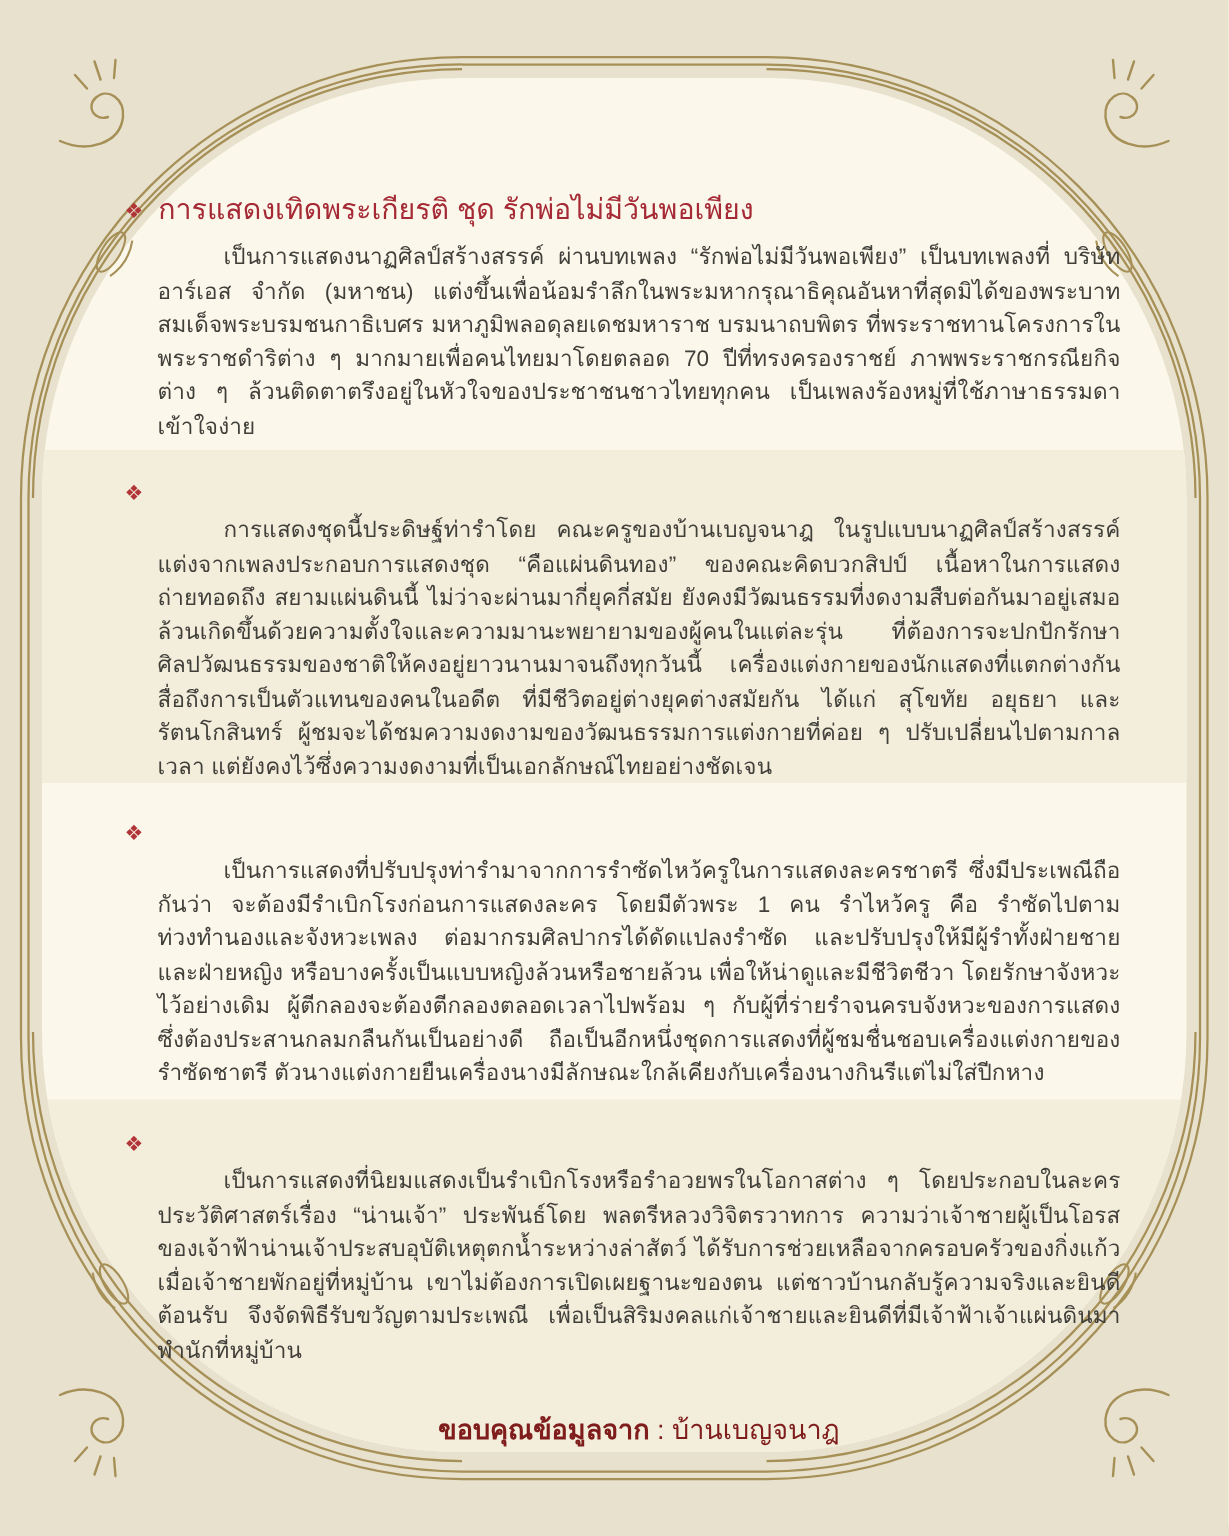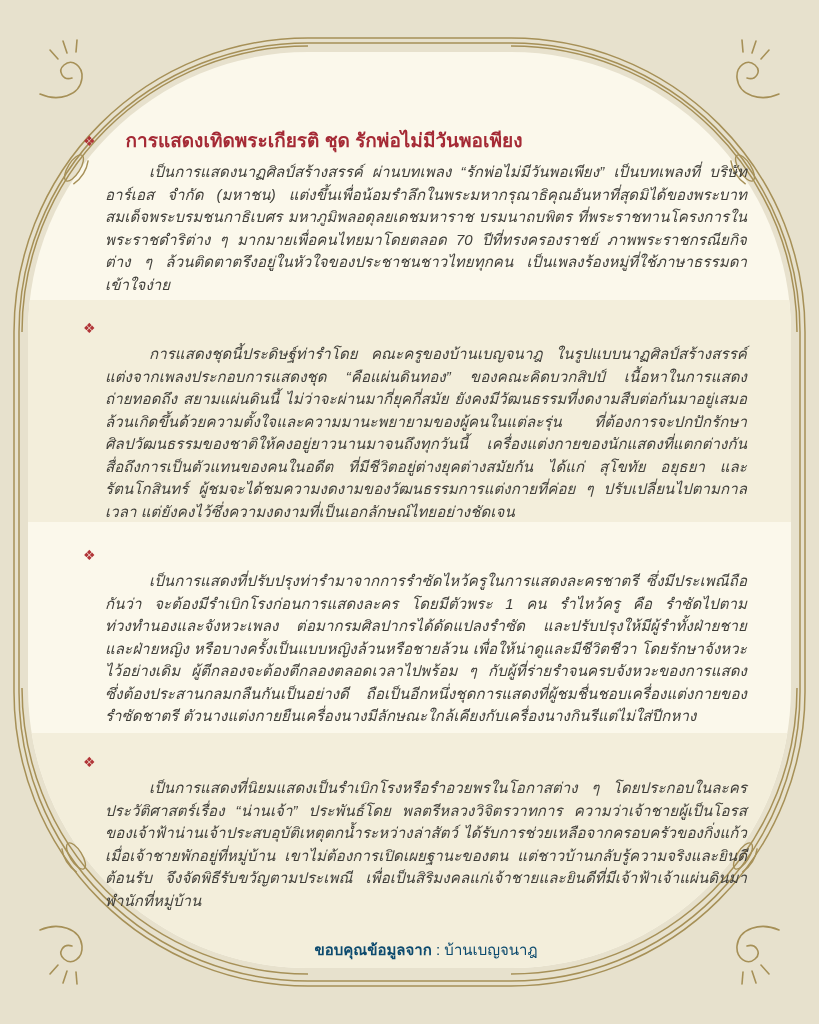--- a/index.html
+++ b/index.html
@@ -19,27 +19,27 @@
   .content{
     position:absolute;left:105px;top:128px;width:642px;
     color:#403f3a;
   }
   .section{margin-bottom:26px;}
   .sec-1{min-height:162px;}
   .sec-2{min-height:199px;}
   .sec-3{min-height:181px;}
   .sec-head{display:flex;align-items:baseline;gap:10px;margin:0 0 7px -22px;}
   .bullet{color:#b13538;font-size:14px;line-height:1;transform:translateY(-1px);}
-  .sec-title{color:#a52a35;font-weight:bold;font-size:19px;line-height:26px;margin-left:20px;}
+  .sec-title{color:#a52a35;font-weight:normal;font-size:19px;line-height:26px;}
   .sec-body{
     margin:0;font-size:15px;line-height:22.5px;
-    text-align:justify;text-indent:44px;letter-spacing:.1px;font-style:italic;
+    text-align:justify;text-indent:44px;letter-spacing:.1px;
   }
   .footer{
-    text-align:center;font-size:15px;color:#0c4a6e;margin-top:6px;
+    text-align:center;font-size:18px;color:#7f1d1d;margin-top:6px;
   }
   .footer .lbl{font-weight:bold;}
 </style>
 </head>
 <body>
 
 <div class="card">
   <div class="band band-2"></div>
   <div class="band band-4"></div>
 </div>

